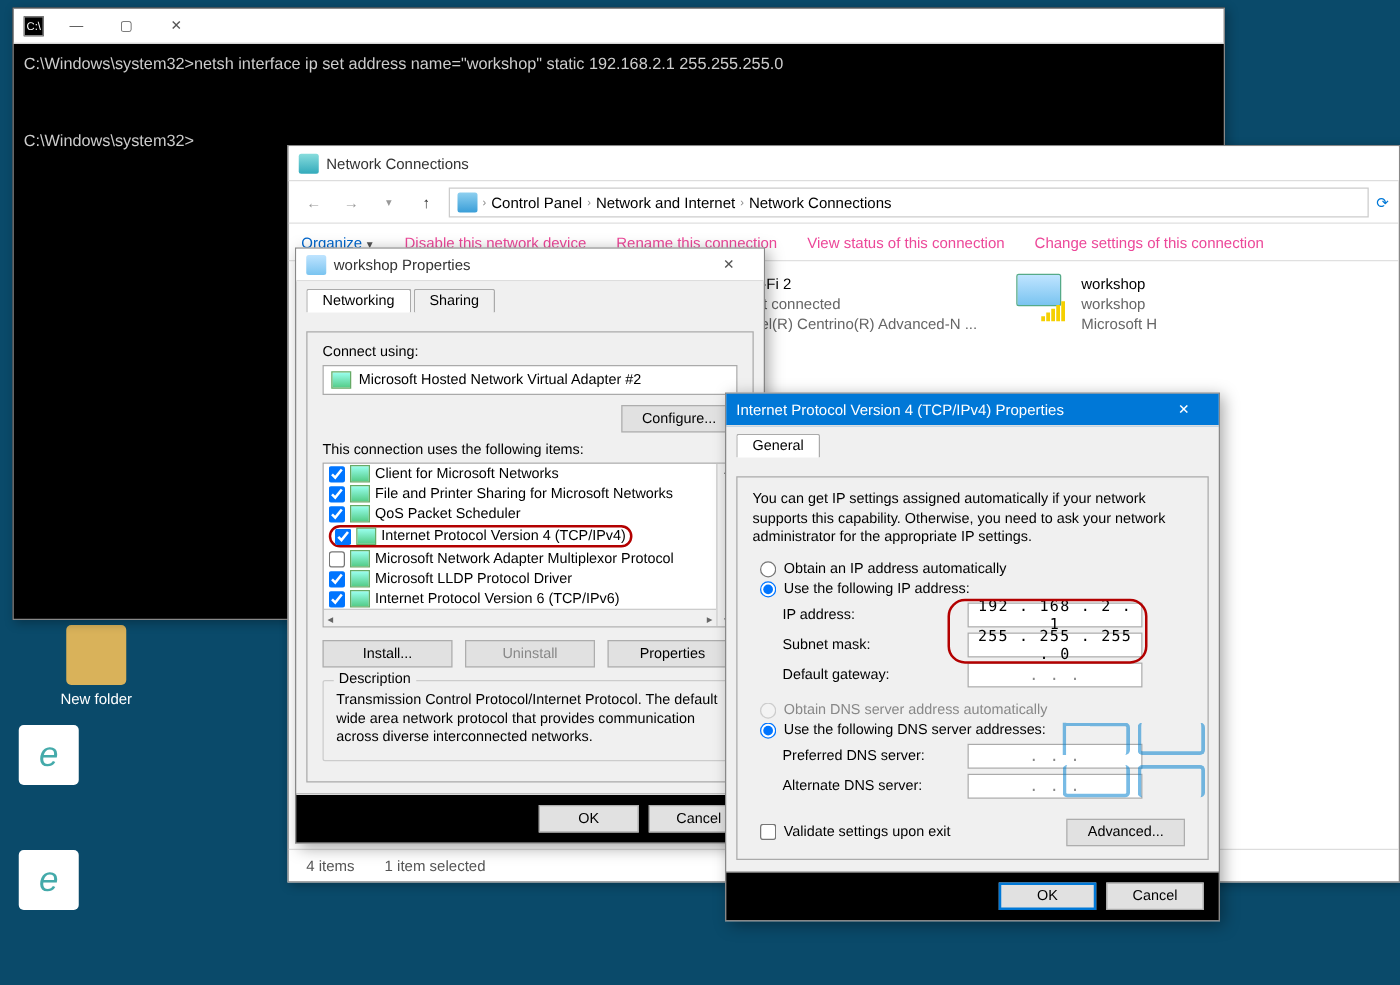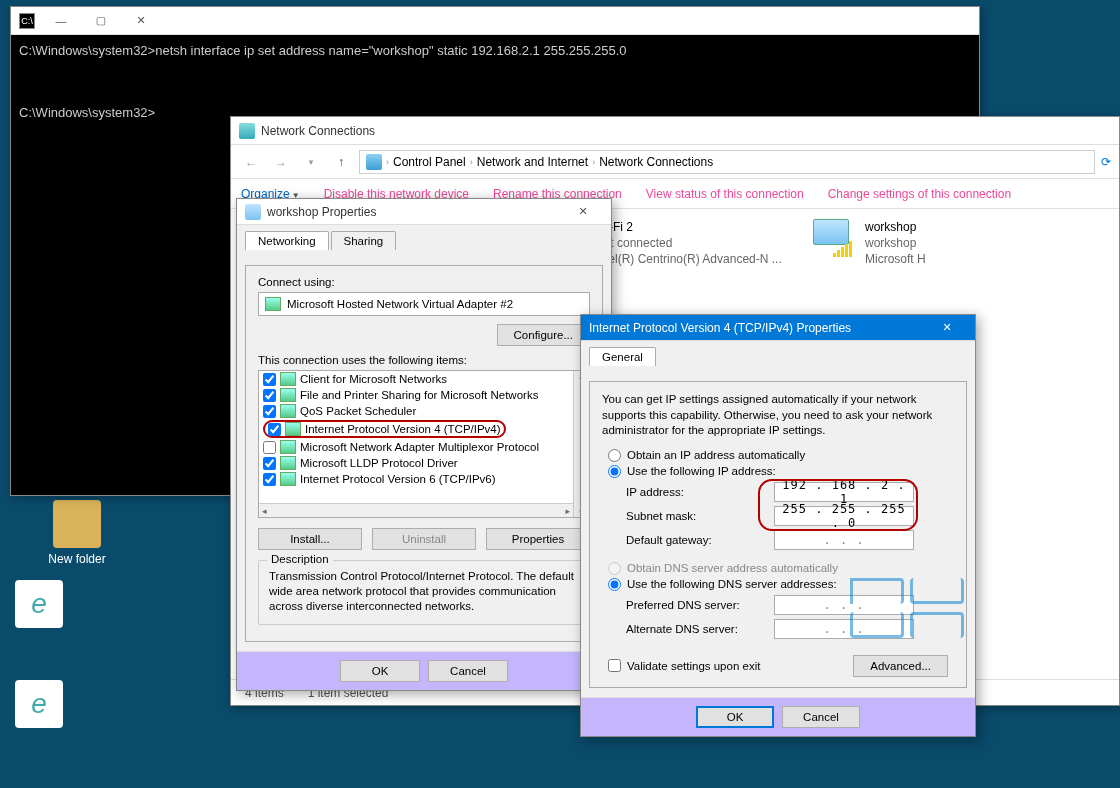--- a/index.html
+++ b/index.html
@@ -61,40 +61,40 @@
   .tab-body { margin: 0 8px 8px; background:#fff; border:1px solid #aaa; padding: 10px 12px; position: relative; top: -1px; }
 
   .label { margin-bottom: 4px; }
   .sunken { border: 1px solid #aaa; background: #fff; padding: 4px 6px; display:flex; align-items:center; gap:6px; }
   .small-ico { width:16px; height:14px; background: linear-gradient(#9fe,#5c8); border:1px solid #6a6; display:inline-block; }
 
   .btn { display:inline-flex; align-items:center; justify-content:center; border:1px solid #adadad; background:#e1e1e1; padding: 3px 16px; font-size:11.5px; cursor:default; height:22px; }
   .btn.disabled { color:#888; }
   .btn.primary { border-color: #0078d7; border-width:2px; padding-top:2px; padding-bottom:2px; }
 
-  .listbox { border:1px solid #aaa; background:#fff; height: 148px; overflow:hidden; position:relative;}
+  .listbox { border:1px solid #aaa; background:#fff; height: 132px; overflow:hidden; position:relative;}
   .listbox .scrollb { position:absolute; right:0; top:0; bottom:0; width:16px; background:#f0f0f0; border-left:1px solid #ccc; display:flex; flex-direction:column; justify-content:space-between; align-items:center; font-size:9px; color:#666;}
   .li { display:flex; align-items:center; gap:4px; padding:1px 4px; font-size:11.5px;}
   .li input { margin:0; }
   .circled { border: 2px solid #b30000; border-radius: 12px; padding: 0 3px; }
 
   .fs-group { border:1px solid #ccc; border-radius:2px; margin: 6px 0; padding: 8px 10px 10px; position: relative; }
   .fs-group > .legend { position:absolute; top:-8px; left:8px; background:#f0f0f0; padding:0 4px; font-size:11.5px; }
 
   .row { display:flex; align-items:center; margin: 4px 0; gap:8px; }
   .row .rlabel { width: 140px; }
   .ipbox { width: 140px; height: 20px; border:1px solid #aaa; background:#fff; font-family: Consolas, monospace; font-size: 12px; text-align:center; display:flex; align-items:center; justify-content:center; letter-spacing:1px;}
   .ipbox.empty { color:#888; }
   .redcirc { position:absolute; border:2px solid #b30000; border-radius: 14px; pointer-events:none; }
 
   .radio, .checkbox { display:flex; align-items:center; gap:6px; margin:3px 0;}
   .radio input, .checkbox input { margin:0; }
   .radio.disabled { color: #888; }
 
-  .btnrow { display:flex; justify-content:center; gap:8px; padding:8px 12px; background:#c4b5fd; border-top:1px solid #ddd;}
+  .btnrow { display:flex; justify-content:flex-end; gap:8px; padding:8px 12px; background:#000000; border-top:1px solid #ddd;}
 
   .watermark { position:absolute; display:flex; gap:6px; pointer-events:none; opacity:0.55;}
   .watermark div { width:54px; height:26px; border:3px solid #0a84d0; border-radius:4px; }
 </style>
 </head>
 <body>
 
 <div class="desktop-icon" style="left:4px; top:190px">
     <div class="ico">e</div>
   </div>

